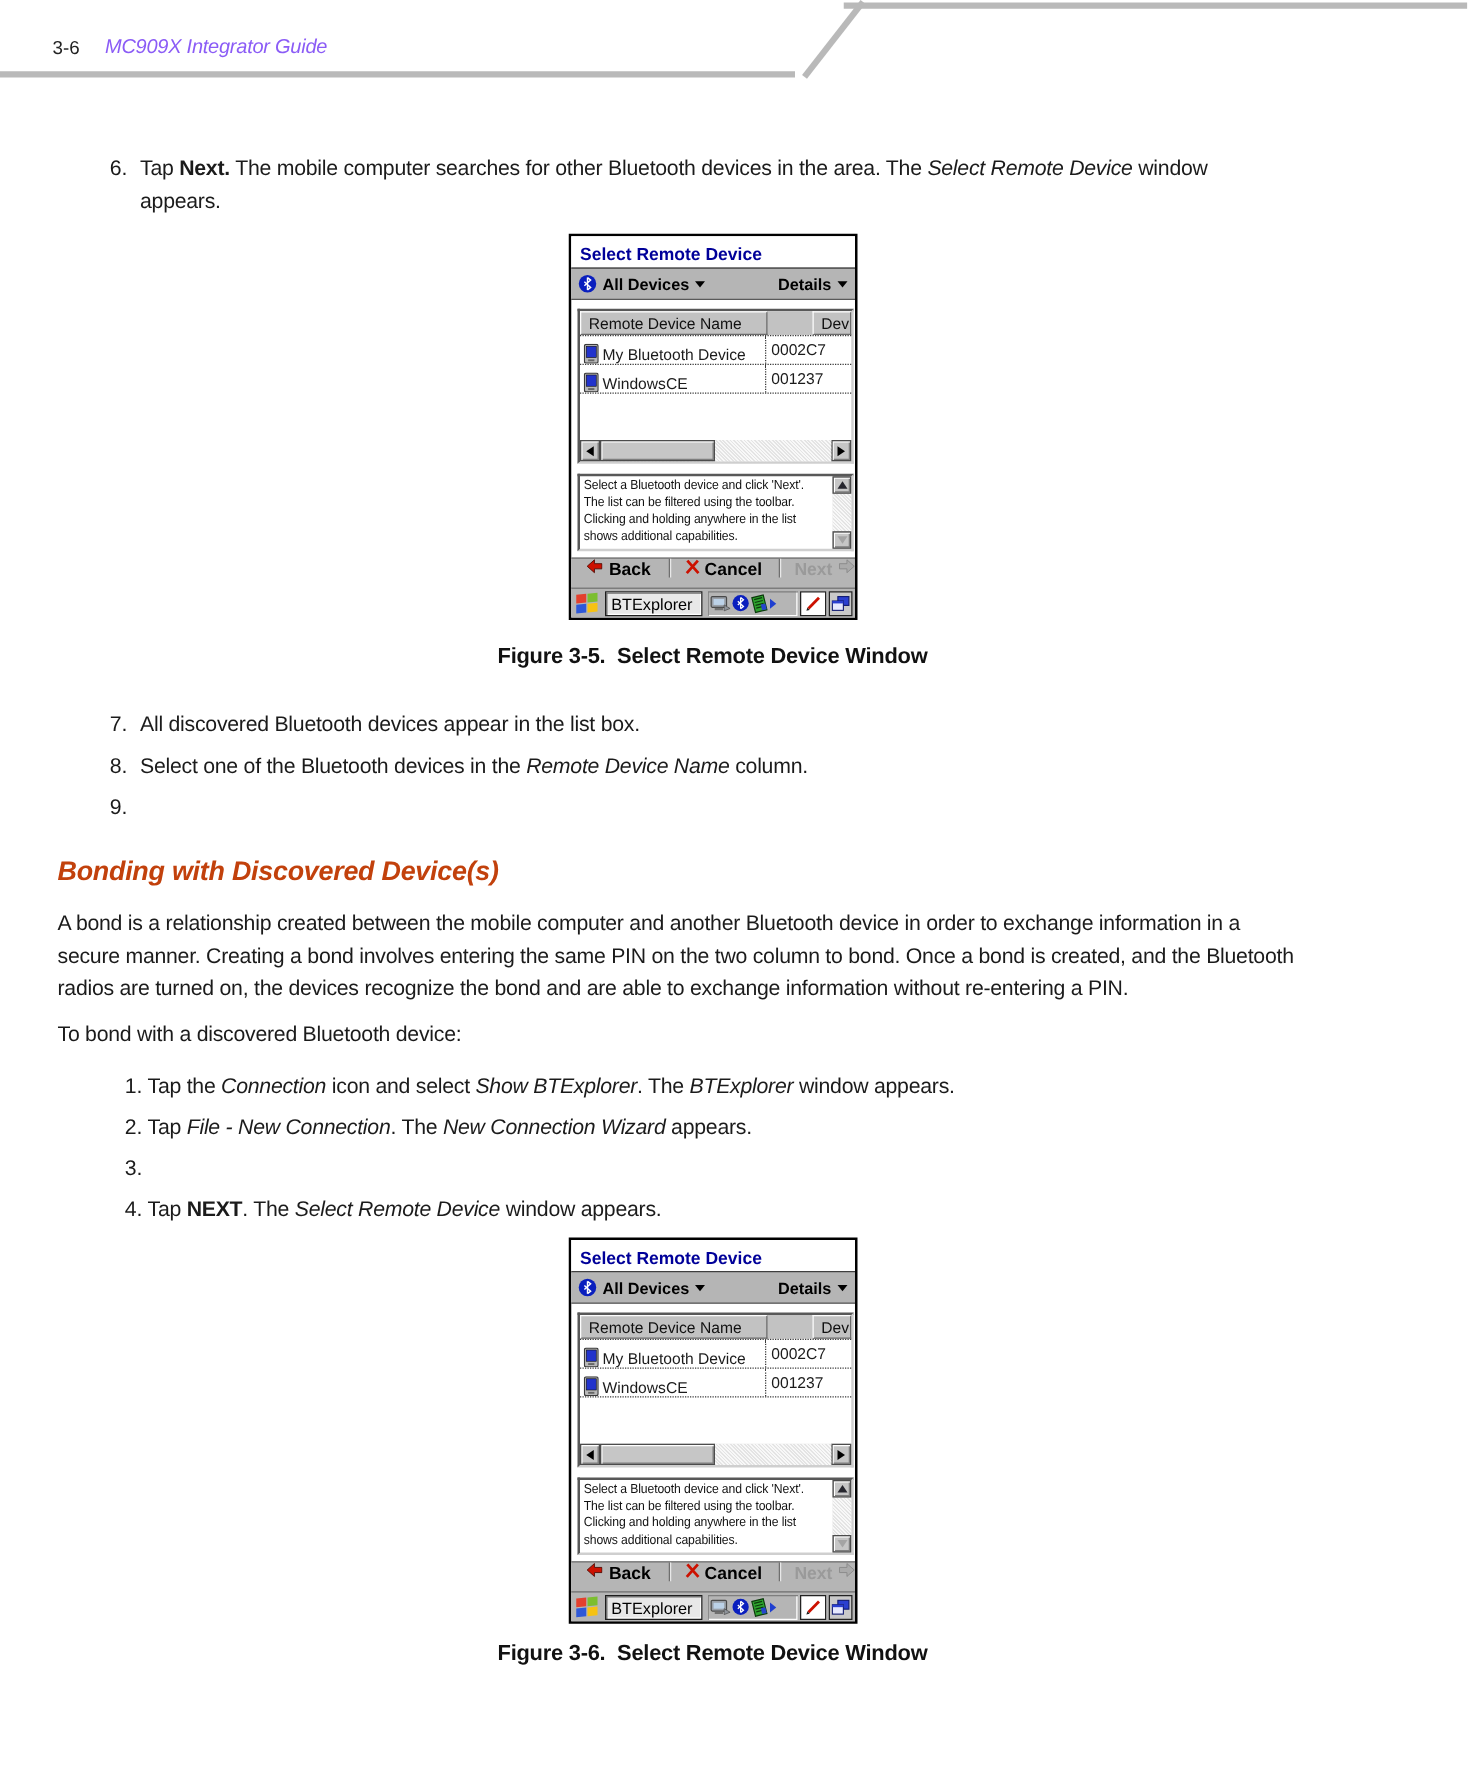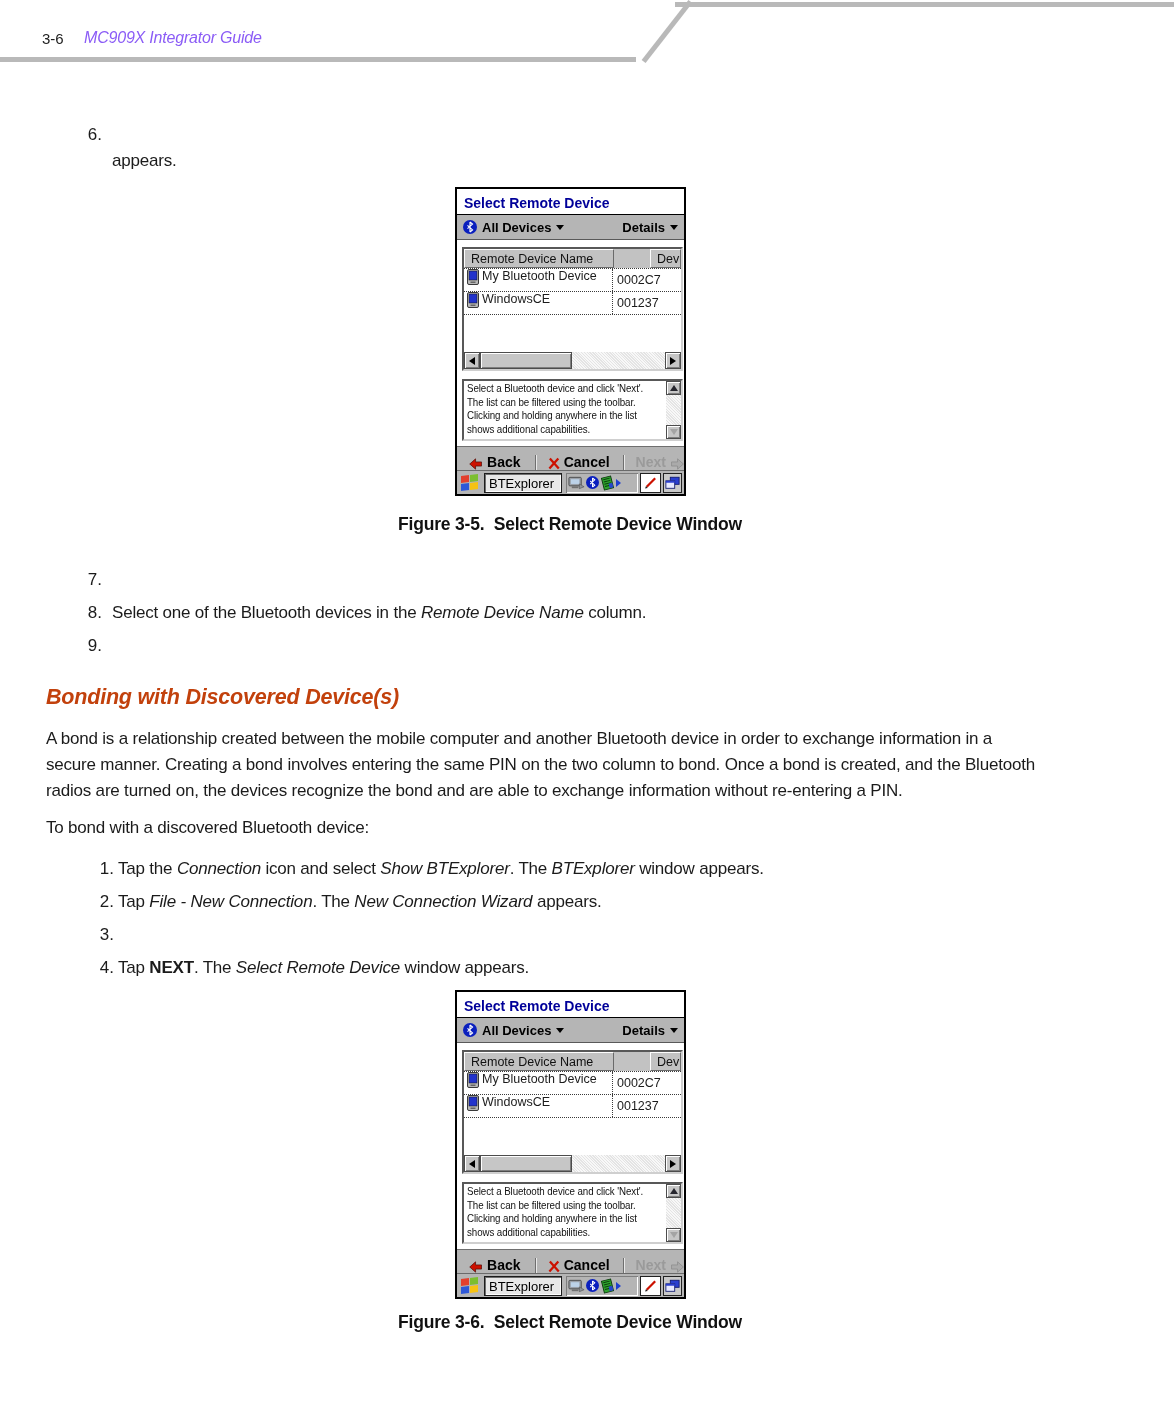--- a/index.html
+++ b/index.html
@@ -39,21 +39,21 @@
   .dt-list{position:absolute;left:5px;top:58px;width:221px;height:124px;box-sizing:border-box;background:#fff;
            border:2px solid;border-color:#585858 #cfcfcf #cfcfcf #585858;}
   .lh{display:flex;height:19px;background:#c2c2c2;}
   .lh-cell{box-sizing:border-box;border-top:1px solid #fdfdfd;border-left:1px solid #fdfdfd;
            border-right:1px solid #6a6a6a;border-bottom:1px solid #6a6a6a;
            font-size:12.5px;color:#111;padding:2px 0 0 6px;white-space:nowrap;overflow:hidden;}
   .lh-c1{width:150px;flex-shrink:0;}
   .lh-c2{flex:1;margin-left:36px;}
   .lrow{display:flex;height:22px;align-items:center;border-bottom:1px dotted #3a3a3a;font-size:12.5px;}
   .lrow.first{border-top:1px dotted #3a3a3a;}
-  .lr-name{width:149px;flex-shrink:0;display:flex;align-items:flex-start;gap:3px;padding-left:3px;box-sizing:border-box;
+  .lr-name{width:149px;flex-shrink:0;display:flex;align-items:flex-end;gap:3px;padding-left:3px;box-sizing:border-box;
            border-right:1px dotted #3a3a3a;height:100%;overflow:hidden;white-space:nowrap;}
   .lr-addr{flex:1;padding-left:4px;overflow:hidden;white-space:nowrap;}
   .hsb{position:absolute;left:0;bottom:0;right:0;height:17px;display:flex;}
   .track{background:#e4e4e4;background-image:repeating-linear-gradient(45deg,rgba(255,255,255,.75) 0 1px,rgba(0,0,0,0) 1px 2px);}
   .sb-btn{width:16px;height:17px;box-sizing:border-box;background:#c6c6c6;border:1px solid #4c4c4c;
           box-shadow:inset 1px 1px 0 #fff,inset -1px -1px 0 #7e7e7e;display:flex;align-items:center;justify-content:center;flex-shrink:0;}
   .hsb-track{flex:1;position:relative;}
   .hsb-thumb{position:absolute;left:0;top:0;width:92px;height:17px;box-sizing:border-box;background:#c6c6c6;
              border:1px solid #4c4c4c;box-shadow:inset 1px 1px 0 #fff,inset -1px -1px 0 #7e7e7e;}
   .tri-l{width:0;height:0;border:4px solid transparent;border-right:6px solid #000;border-left:0;}
@@ -65,21 +65,21 @@
            border:2px solid;border-color:#585858 #cfcfcf #cfcfcf #585858;}
   .info-text{position:absolute;left:3px;top:1px;width:218px;font-size:10.5px;line-height:13.5px;
              letter-spacing:-0.1px;white-space:pre-line;color:#111;transform:scaleX(.93);transform-origin:0 0;}
   .vsb{position:absolute;right:0;top:0;bottom:0;width:15px;}
   .vsb .sb-btn{width:15px;height:14px;}
   .vsb-up{position:absolute;top:0;right:0;}
   .vsb-dn{position:absolute;bottom:0;right:0;}
   .vsb-track{position:absolute;top:14px;bottom:14px;right:0;width:15px;}
 
   .dt-btnbar{position:absolute;left:0;top:257px;width:100%;height:24px;box-sizing:border-box;background:#b5b5b5;
-             border-top:1px solid #6f6f6f;display:flex;align-items:flex-end;font-size:14px;font-weight:bold;color:#000;}
+             border-top:1px solid #6f6f6f;display:flex;align-items:flex-start;font-size:14px;font-weight:bold;color:#000;}
   .bb-div{width:1px;height:15px;background:#6f6f6f;box-shadow:1px 0 0 #e8e8e8;}
   .next-lbl{color:#9a9a9a;}
 
   .dt-taskbar{position:absolute;left:0;top:281px;width:100%;height:24px;box-sizing:border-box;background:#b5b5b5;
               border-top:1px solid #6a6a6a;display:flex;align-items:center;padding:1px 2px;}
   .winflag{display:grid;grid-template-columns:8px 8px;grid-template-rows:7px 7px;gap:1px;transform:skewY(-6deg);margin:0 2px;}
   .wf1{background:#e3402e;}.wf2{background:#7cbe2f;}.wf3{background:#2e58d8;}.wf4{background:#f6c213;}
   .task-btn{width:78px;height:20px;box-sizing:border-box;margin-left:4px;background:#e8e8e8;border:1px solid #1d1d1d;
             box-shadow:inset 1px 1px 0 #6f6f6f,inset -1px -1px 0 #fff;font-size:13px;color:#000;
             padding:2px 0 0 4px;overflow:hidden;white-space:nowrap;}
@@ -95,20 +95,21 @@
 
 <div class="page">
 
   <div class="hdr-num">3-6</div>
   <div class="hdr-title">MC909X Integrator Guide</div>
   <div class="rule rule-bottom"></div>
   <div class="rule rule-diag"></div>
   <div class="rule rule-top"></div>
 
   <div class="lnum" style="left:80px;top:125px">6.</div>
+  <div class="tl" style="left:112px;top:125px"><span class="r-n">Tap </span><span class="r-b">Next.</span><span class="r-n"> The mobile computer searches for other Bluetooth devices in the area. The </span><span class="r-i">Select Remote Device</span><span class="r-n"> window</span></div>
   <div class="tl" style="left:112px;top:151px"><span class="r-n">appears.</span></div>
 
   <div class="dlg-slot" id="dlg-slot-1" style="left:455px;top:187px">
   <div class="ce-dialog">
     <div class="dt-title">Select Remote Device</div>
 
     <div class="dt-toolbar">
       <span class="bt-badge">
         <svg width="10" height="12" viewBox="0 0 12 14">
               <path d="M6 1 V13 M6 1 L9 3.5 L3 9 M6 13 L9 10.5 L3 5" stroke="#fff" fill="none" stroke-width="1.4"></path>
@@ -235,20 +236,21 @@
               <rect x="1" y="5" width="10" height="8.5" fill="#e6e9ff" stroke="#101a70"></rect>
               <rect x="1" y="5" width="10" height="2.2" fill="#2a3fd0"></rect>
             </svg>
       </div>
     </div>
   </div>
 </div>
   <div class="figcap" style="top:514px">Figure 3-5.  Select Remote Device Window</div>
 
   <div class="lnum" style="left:80px;top:570px">7.</div>
+  <div class="tl" style="left:112px;top:570px"><span class="r-n">All discovered Bluetooth devices appear in the list box.</span></div>
   <div class="lnum" style="left:80px;top:603px">8.</div>
   <div class="tl" style="left:112px;top:603px"><span class="r-n">Select one of the Bluetooth devices in the </span><span class="r-i">Remote Device Name</span><span class="r-n"> column.</span></div>
   <div class="lnum" style="left:80px;top:636px">9.</div>
 
   <div class="h2" style="top:685px">Bonding with Discovered Device(s)</div>
   <div class="tl" style="left:46px;top:729px">A bond is a relationship created between the mobile computer and another Bluetooth device in order to exchange information in a</div>
   <div class="tl" style="left:46px;top:755px">secure manner. Creating a bond involves entering the same PIN on the two column to bond. Once a bond is created, and the Bluetooth</div>
   <div class="tl" style="left:46px;top:781px">radios are turned on, the devices recognize the bond and are able to exchange information without re-entering a PIN.</div>
   <div class="tl" style="left:46px;top:818px">To bond with a discovered Bluetooth device:</div>
 

